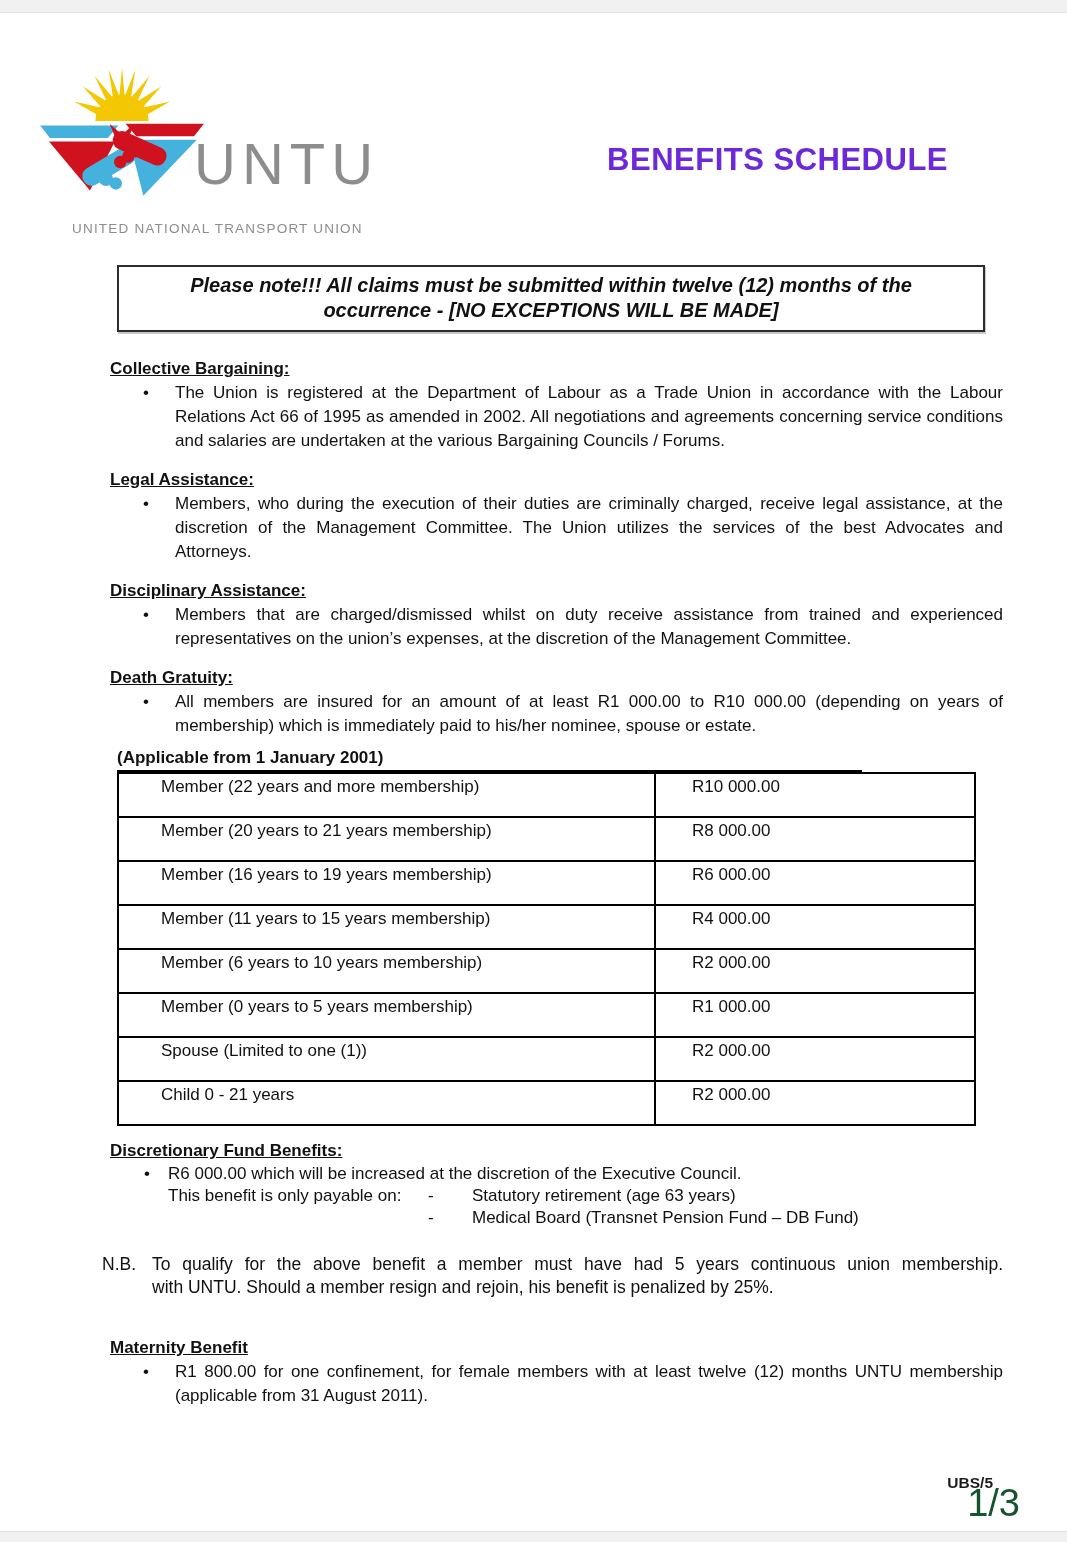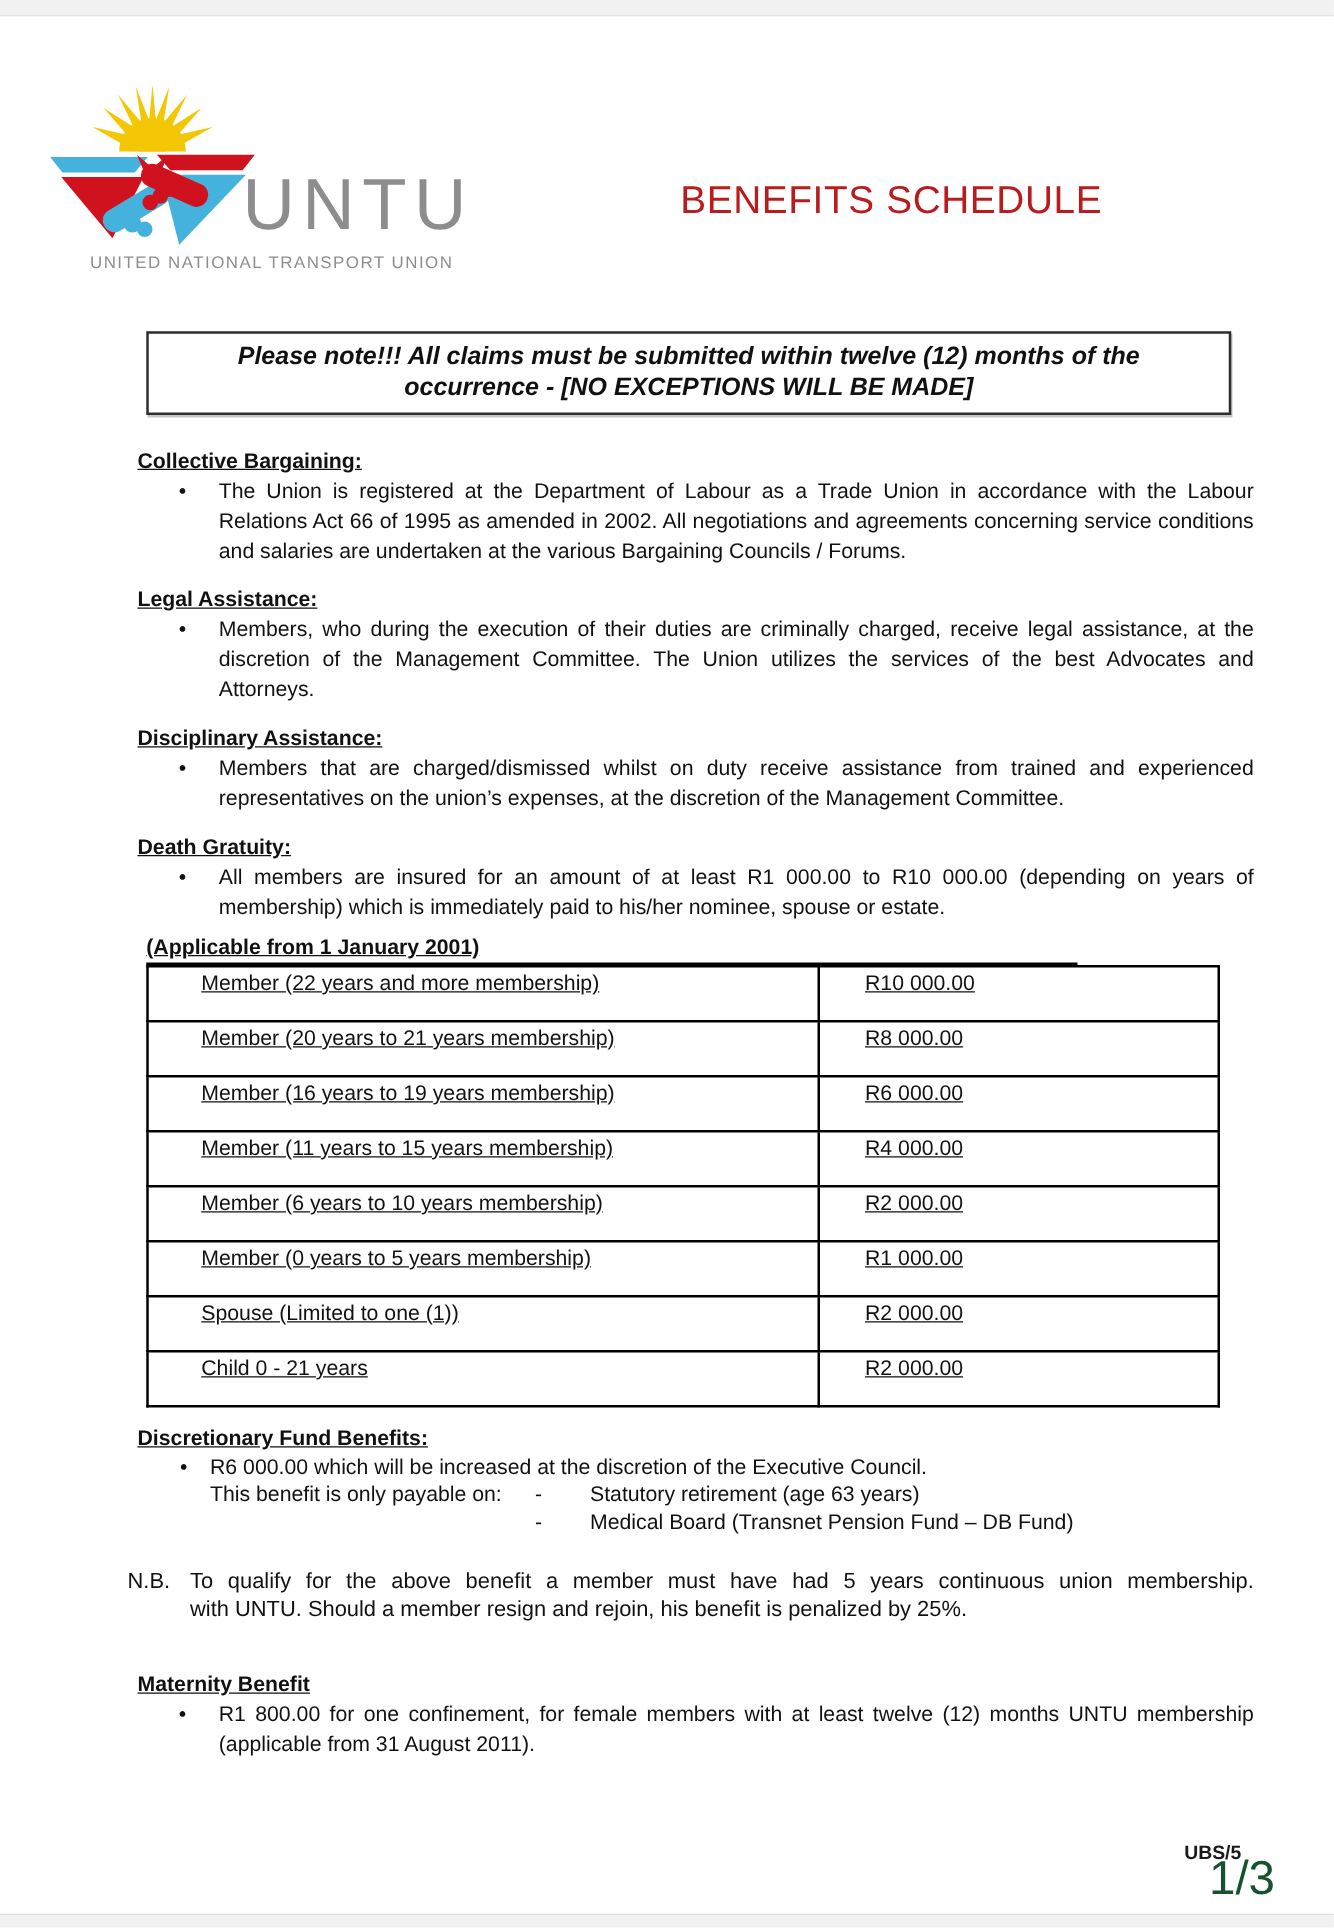--- a/index.html
+++ b/index.html
@@ -16,28 +16,28 @@
   .strip-bottom { bottom: 0; height: 10px; border-top: 1px solid #e0e0e2; }
 
   
   .header { position: absolute; top: 30px; left: 0; width: 100%; height: 215px; }
   .logo { position: absolute; left: 33px; top: 6px; width: 178px; height: 172px; }
   .brand-name {
     position: absolute; left: 194px; top: 100px;
     font-size: 58px; color: #8d8d8d; letter-spacing: 6px; font-weight: 400;
   }
   .brand-subtitle {
-    position: absolute; left: 72px; top: 172px; width: 290px;
+    position: absolute; left: 72px; top: 191px; width: 290px;
     text-align: center; font-size: 13.5px; color: #8d8d8d; letter-spacing: 1.2px;
     white-space: nowrap;
   }
   .doc-title {
     position: absolute; left: 478px; top: 112px; width: 470px;
-    text-align: center; font-size: 31px; font-weight: 400; letter-spacing: 0.5px;
-    color: #b91c1c;
+    text-align: right; font-size: 31px; font-weight: 700; letter-spacing: 0.5px;
+    color: #6d28d9;
   }
 
   
   .content { position: absolute; left: 110px; top: 265px; width: 893px; }
 
   .notice-box {
     margin-left: 7px; margin-right: 18px;
     border: 2px solid #2d2d2d;
     box-shadow: 1px 2px 0 rgba(0,0,0,0.22);
     padding: 6px 30px 7px;
@@ -49,21 +49,21 @@
   .section.first { margin-top: 24px; }
   .sec-heading {
     font-size: 17px; font-weight: bold; text-decoration: underline;
     line-height: 25px;
   }
   .bullet-row { display: flex; font-size: 17px; line-height: 24px; }
   .bullet-marker { flex: none; margin-left: 33px; width: 32px; }
   .bullet-text { flex: 1; text-align: justify; }
 
   
-  .table-block { margin-top: 8px; text-decoration: underline; }
+  .table-block { margin-top: 8px; }
   .table-heading {
     margin-left: 7px; width: 745px; box-sizing: border-box;
     font-size: 17px; font-weight: bold; line-height: 23px;
     border-bottom: 2px solid #000; padding-bottom: 1px;
   }
   table.benefits { border-collapse: collapse; margin-left: 7px; width: 859px; table-layout: fixed; }
   table.benefits td {
     border: 2px solid #000; font-size: 17px; vertical-align: top;
     height: 39px; padding: 3px 0 0 0;
   }

